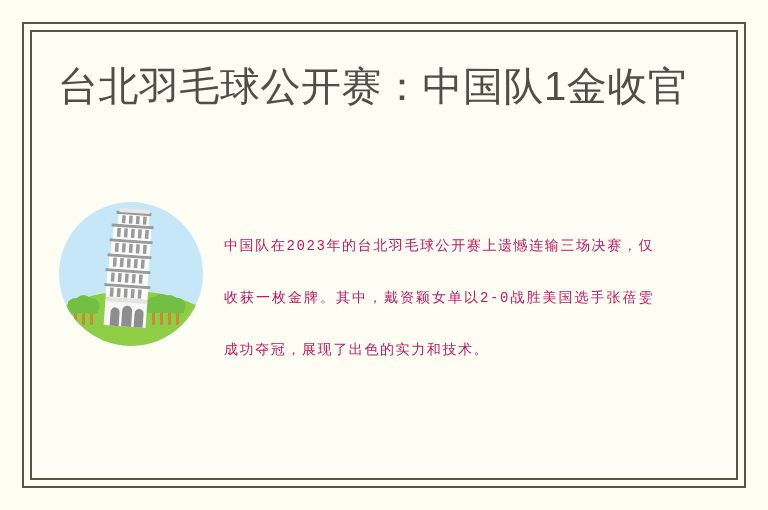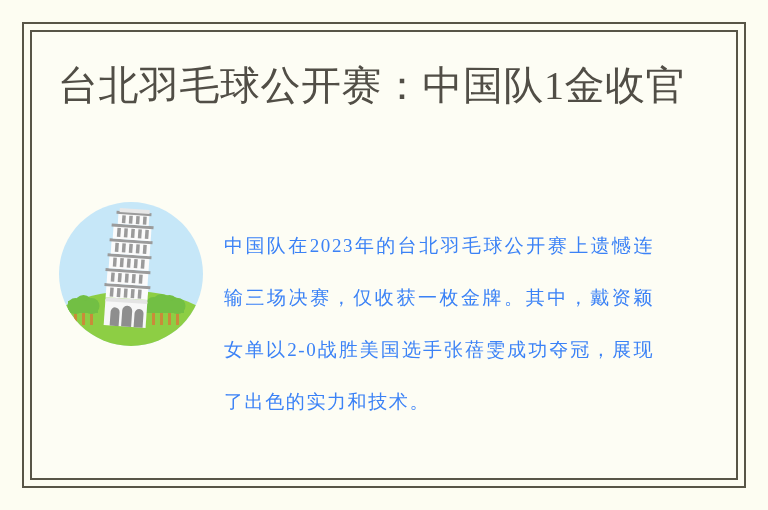--- a/index.html
+++ b/index.html
@@ -59,21 +59,21 @@
   .article-title {
     position: absolute;
     left: 28px;
     top: 28px;
     width: 640px;
     font-size: 40px;
     line-height: 56px;
     letter-spacing: 0.5px;
     color: #514e46;
     font-weight: 400;
-    font-family: Liberation Serif, serif;
+    font-family: Liberation Sans, sans-serif;
     margin: 0;
   }
 
   .body-row {
     position: absolute;
     left: 28px;
     top: 168px;
     width: 650px;
     display: flex;
     align-items: flex-start;
@@ -88,24 +88,24 @@
   }
 
   .figure svg {
     display: block;
     width: 146px;
     height: 146px;
   }
 
   .article-body {
     flex: 1 1 auto;
-    font-family: Liberation Serif, serif;
-    font-size: 19px;
+    font-family: Liberation Mono, monospace;
+    font-size: 14px;
     line-height: 52px;
-    color: #3b82f6;
+    color: #be185d;
     letter-spacing: 1.6px;
     text-align: justify;
     width: 420px;
     max-width: 430px;
     margin: 0;
     padding-top: 22px;
     word-break: break-all;
   }
 </style>
 </head>

